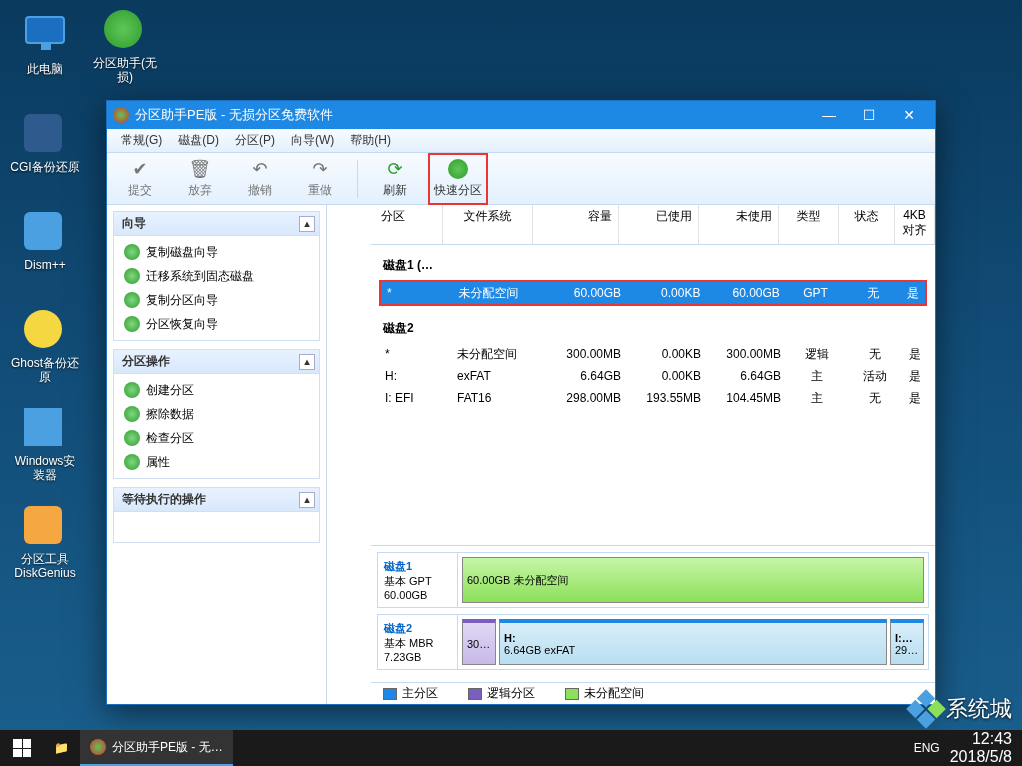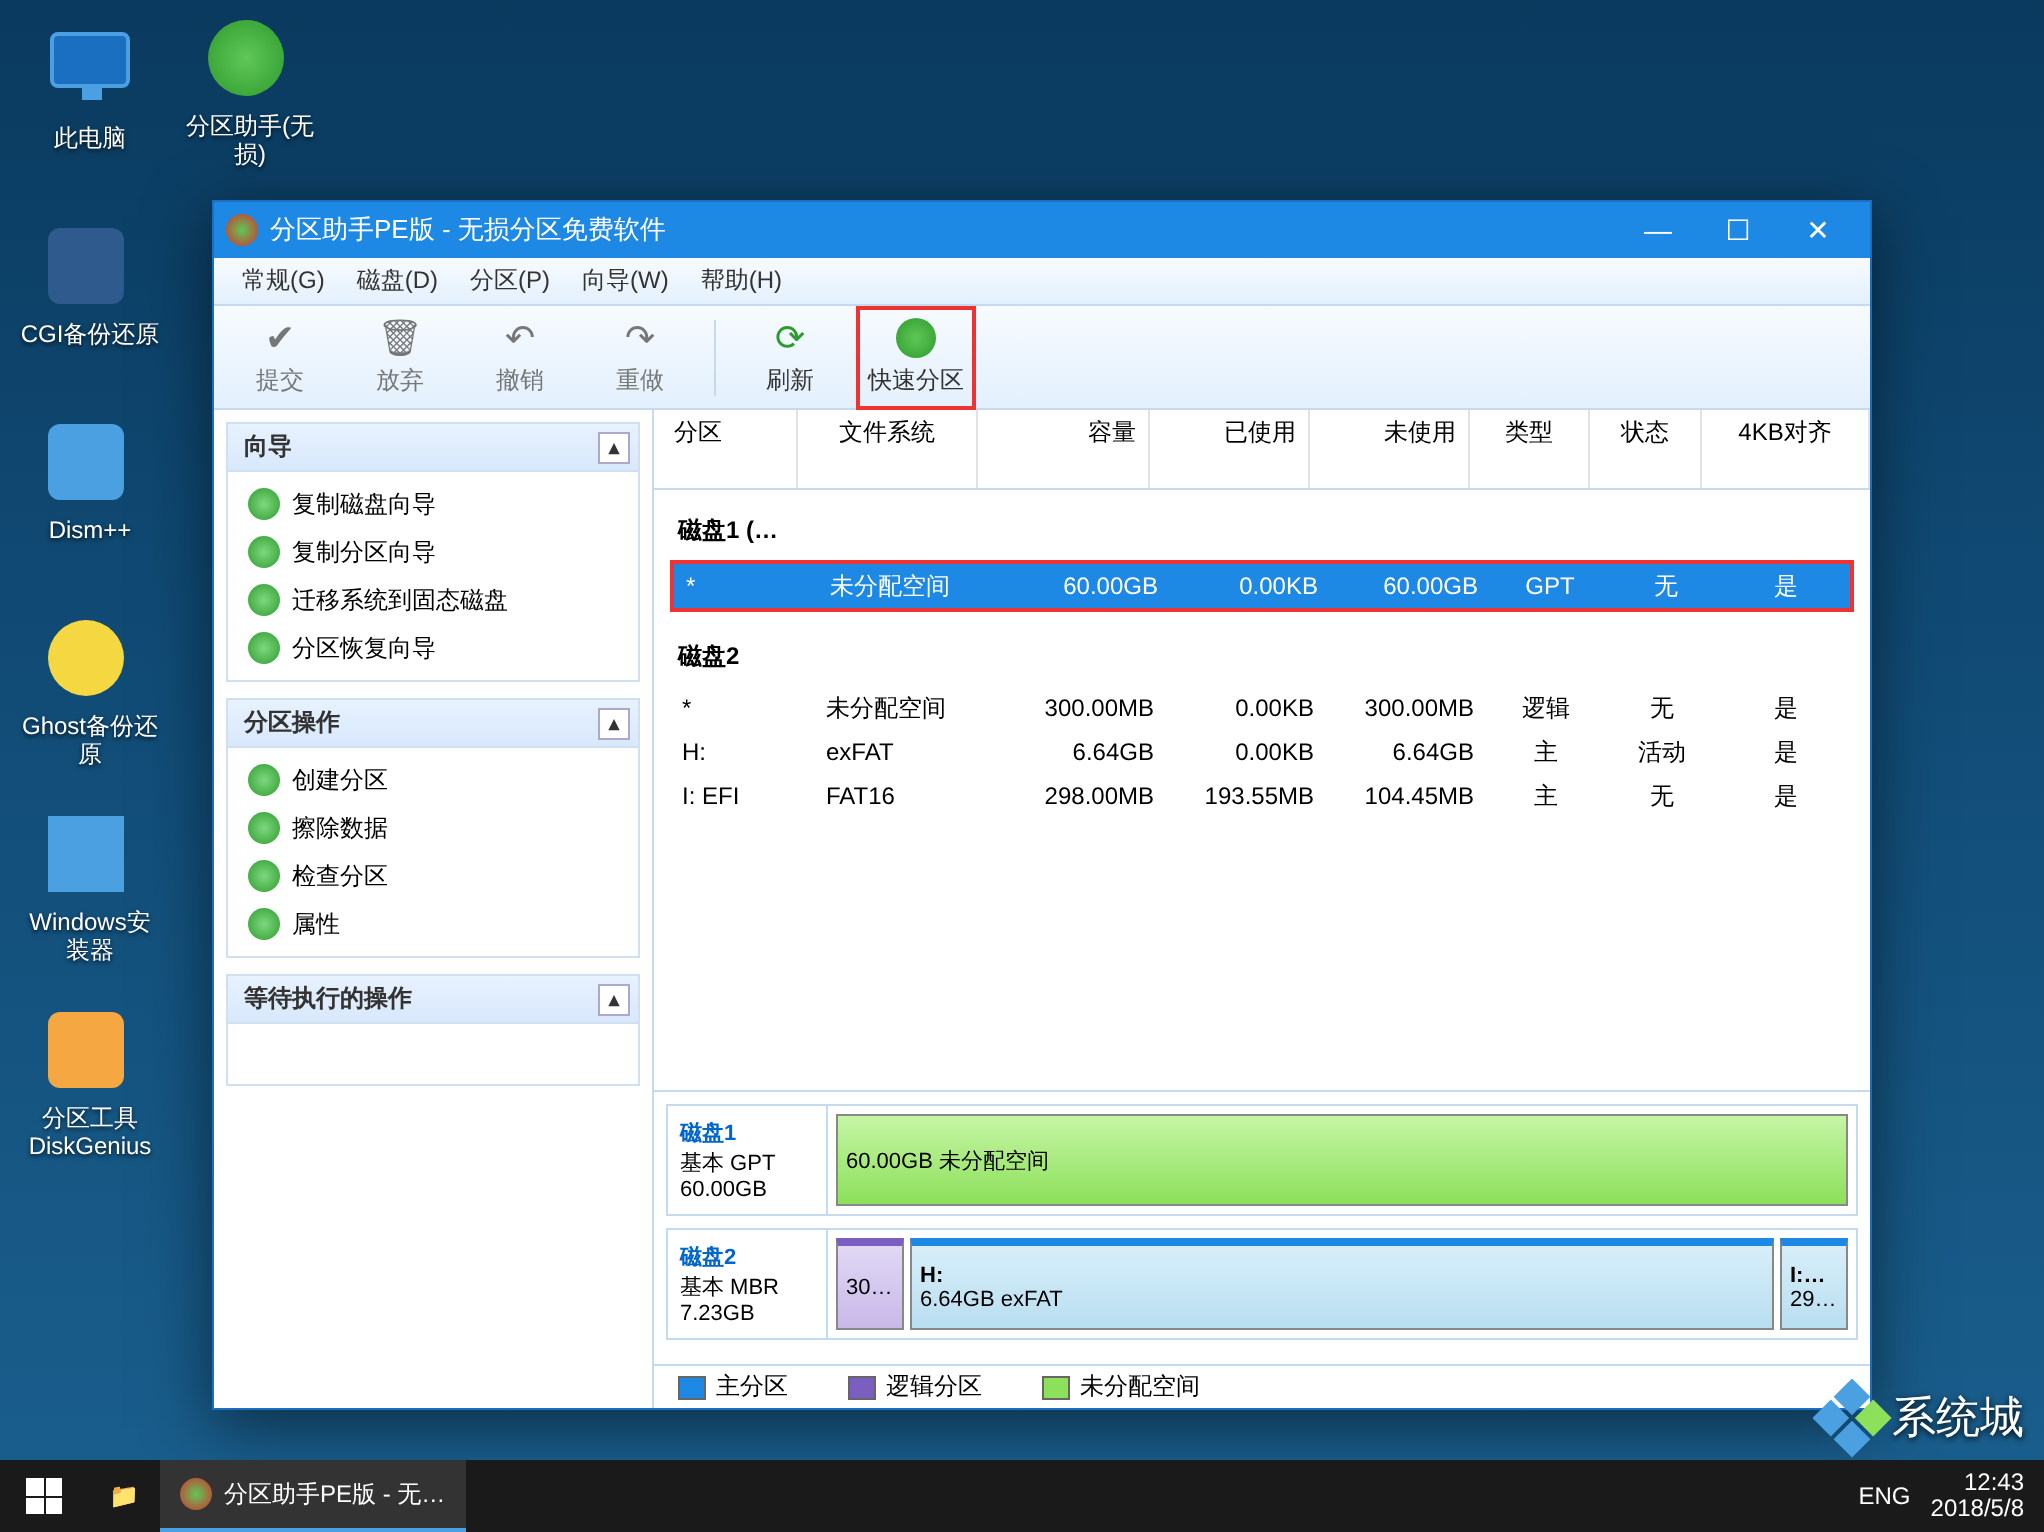--- a/index.html
+++ b/index.html
@@ -31,21 +31,21 @@
   .menubar { height:24px; background:linear-gradient(#f7fbff,#e3f0fd); border-bottom:1px solid #c5d9ef; display:flex; align-items:center; font-size:12px; padding:0 6px; color:#333;}
   .menubar span { padding:0 8px; cursor:pointer;}
 
   .toolbar { height:52px; background:linear-gradient(#f7fbff,#e3f0fd); border-bottom:1px solid #c5d9ef; display:flex; align-items:center; padding:0 6px; gap:6px;}
   .tbtn { width:54px; height:46px; display:flex; flex-direction:column; align-items:center; justify-content:center; font-size:12px; color:#777; cursor:pointer; border-radius:3px;}
   .tbtn.enabled { color:#333;}
   .tbtn .ic { width:22px; height:22px; margin-bottom:2px; display:flex; align-items:center; justify-content:center; font-size:18px;}
   .tsep { width:1px; height:38px; background:#c5d9ef; margin:0 4px;}
   .highlight-box { border:2px solid #e33; padding:1px;}
 
-  .body { flex:1; display:flex; overflow:hidden;}
+  .body { flex:1; display:flex; overflow:hidden;gap:44px;}
   .sidebar { width:220px; border-right:1px solid #c5d9ef; padding:6px; background:#fff; display:flex; flex-direction:column; gap:8px;}
   .panel { border:1px solid #d0e0f0;}
   .phead { height:24px; background:linear-gradient(#e8f2ff,#d8e8fb); border-bottom:1px solid #d0e0f0; display:flex; align-items:center; padding:0 8px; font-size:12px; font-weight:bold; color:#333; position:relative;}
   .phead .coll { position:absolute; right:4px; width:16px; height:16px; border:1px solid #aac; display:flex; align-items:center; justify-content:center; font-size:10px; background:#fff; cursor:pointer;}
   .pbody { padding:4px 0;}
   .pitem { height:24px; display:flex; align-items:center; padding:0 10px; font-size:12px; color:#000000; cursor:pointer; gap:6px;}
   .pitem .pic { width:16px; height:16px; border-radius:50%; background:radial-gradient(circle,#7fd87f,#2e9b2e); flex-shrink:0;}
 
   .main { flex:1; display:flex; flex-direction:column; overflow:hidden;}
   .cols { height:40px; border-bottom:1px solid #c5d9ef; display:flex; font-size:12px; background:#fff;}
@@ -79,21 +79,21 @@
 
   
   .taskbar { position:absolute; bottom:0; left:0; right:0; height:36px; background:#1a1a1a; display:flex; align-items:center; color:#fff; font-size:12px;}
   .taskbar .start { width:44px; height:36px; display:flex; align-items:center; justify-content:center; cursor:pointer;}
   .taskbar .start .winlogo { width:18px; height:18px; display:grid; grid-template:1fr 1fr/1fr 1fr; gap:1px;}
   .taskbar .start .winlogo div{background:#fff;}
   .taskbar .titem { height:36px; padding:0 10px; display:flex; align-items:center; gap:6px; background:#333; border-bottom:2px solid #4aa0e0; cursor:pointer;}
   .taskbar .titem .ti2 { width:16px; height:16px; background:radial-gradient(circle,#5fc756,#d32f2f); border-radius:50%;}
   .taskbar .ficon { width:36px; height:36px; display:flex; align-items:center; justify-content:center;}
   .taskbar .tray { margin-left:auto; display:flex; align-items:center; gap:10px; padding:0 10px;}
-  .taskbar .clock { text-align:right; line-height:1.1; font-size:12px;}
+  .taskbar .clock { text-align:right; line-height:1.1; font-size:16px;}
 
   .watermark { position:absolute; right:10px; bottom:42px; color:#fff; font-size:22px; display:flex; align-items:center; gap:6px; text-shadow:0 1px 3px #000;}
   .watermark .wlogo { width:28px; height:28px; transform:rotate(45deg); display:grid; grid-template:1fr 1fr/1fr 1fr; gap:2px;}
   .watermark .wlogo div{background:#4aa0e0;} .watermark .wlogo div:nth-child(2){background:#8ce05a;}
 </style>
 </head>
 <body>
 
 <div class="desktop-icons">
   <div class="dicon">
@@ -202,25 +202,25 @@
             <span>向导</span>
             <div class="coll">▴</div>
           </div>
         <div class="pbody">
           <div class="pitem">
               <div class="pic"></div>
               <span>复制磁盘向导</span>
             </div>
           <div class="pitem">
               <div class="pic"></div>
+              <span>迁移系统到固态磁盘</span>
+            </div>
+          <div class="pitem">
+              <div class="pic"></div>
               <span>复制分区向导</span>
-            </div>
-          <div class="pitem">
-              <div class="pic"></div>
-              <span>迁移系统到固态磁盘</span>
             </div>
           <div class="pitem">
               <div class="pic"></div>
               <span>分区恢复向导</span>
             </div>
         </div>
       </div>
       <div class="panel">
         <div class="phead">
             <span>分区操作</span>

